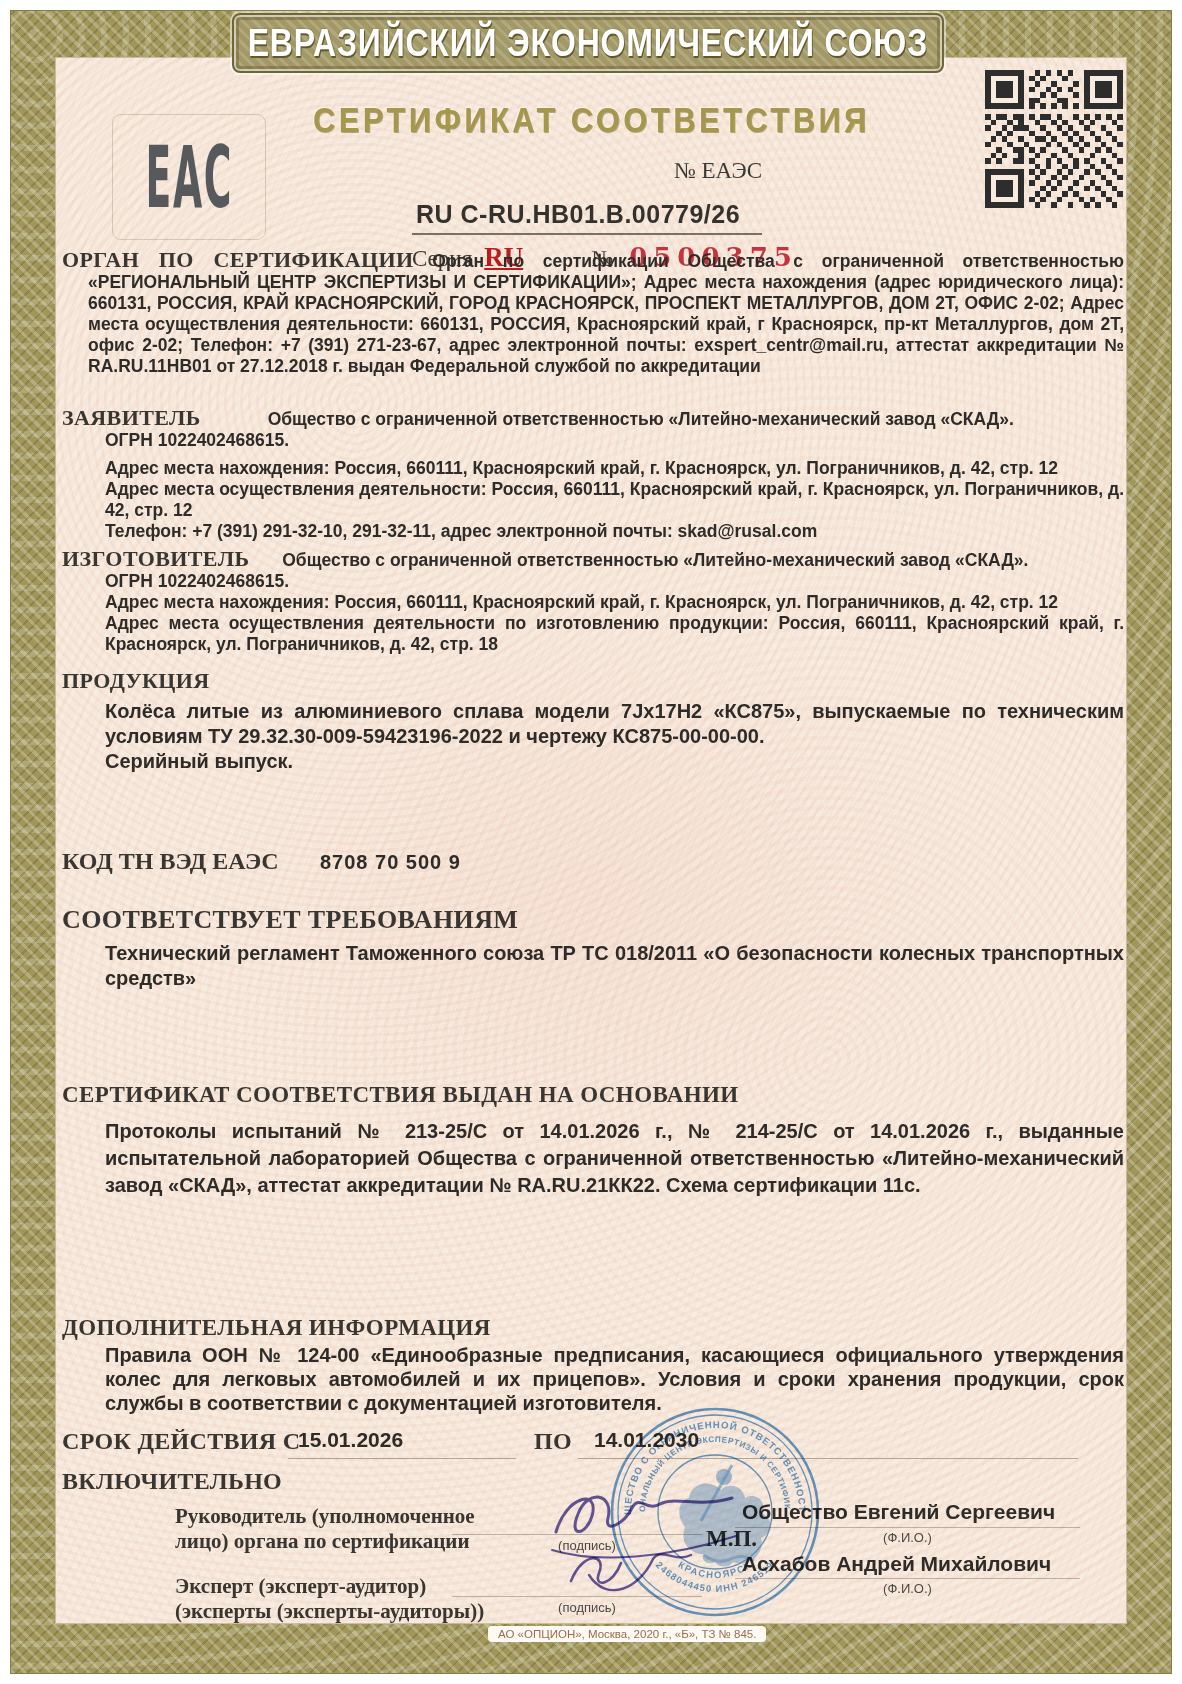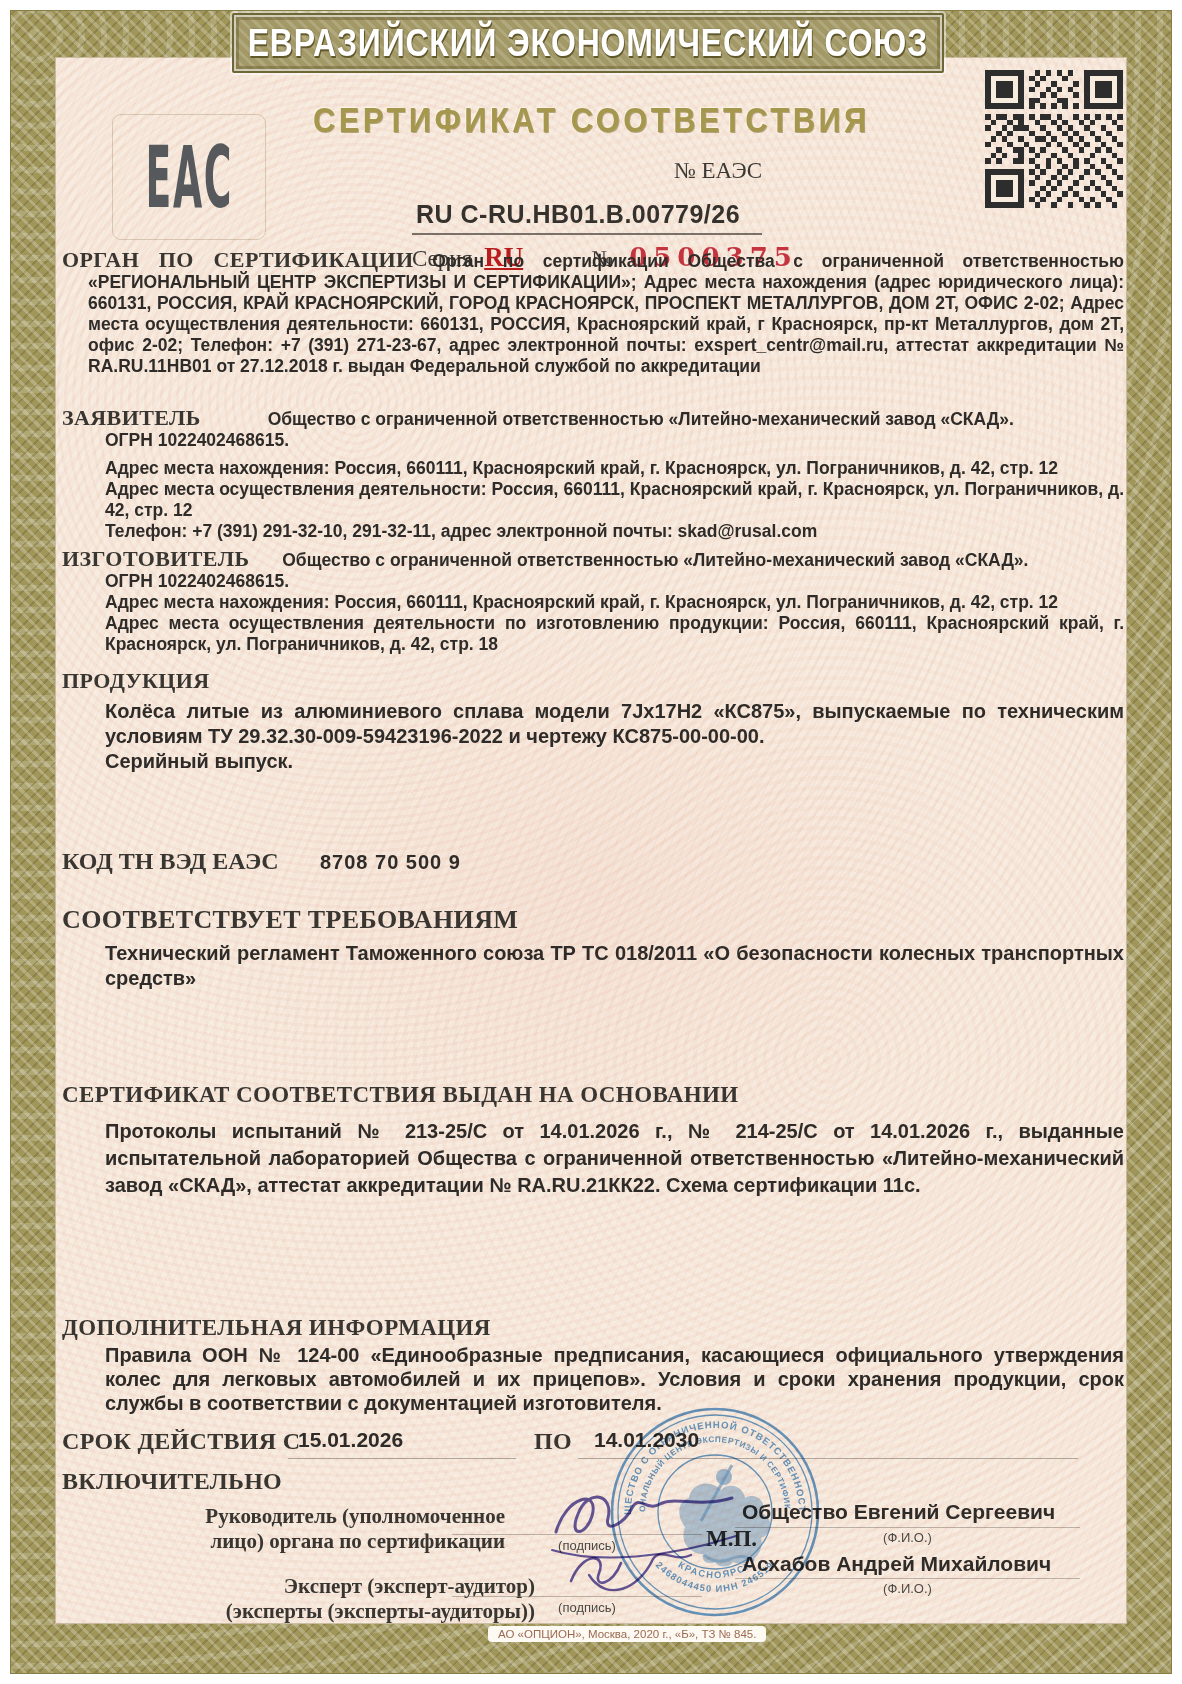--- a/index.html
+++ b/index.html
@@ -19,21 +19,21 @@
       repeating-radial-gradient(circle at 28% 22%, rgba(205,95,75,.055) 0 3px, transparent 3px 8px),
       repeating-radial-gradient(circle at 72% 64%, rgba(220,135,85,.05) 0 4px, transparent 4px 10px),
       repeating-linear-gradient(115deg, rgba(130,120,205,.045) 0 2px, transparent 2px 7px),
       radial-gradient(ellipse 560px 420px at 50% 54%, rgba(235,170,150,.12), transparent 70%);
     box-shadow:inset 0 0 0 1px rgba(120,108,60,.35);}
   .abs{position:absolute;}
   
   .union-banner{position:absolute;left:232px;top:13px;width:708px;height:56px;z-index:5;
     background-color:#a39967;
     background-image:repeating-linear-gradient(45deg, rgba(255,255,255,.15) 0 3px, transparent 3px 8px);
-    border:2px solid #6f6636;border-radius:2px;
+    border:2px solid #6f6636;border-radius:8px;
     box-shadow:inset 0 0 0 2px rgba(255,255,255,.6), inset 0 0 0 5px rgba(104,94,46,.45), 0 0 0 2px rgba(255,255,255,.5);
     display:flex;align-items:center;justify-content:center;}
   .union-banner span{color:#fff;font-weight:bold;font-size:39px;letter-spacing:1px;white-space:nowrap;
     transform:scaleX(.82);text-shadow:1px 2px 0 rgba(90,80,35,.9),0 0 2px rgba(90,80,35,.6);}
   .eac-box{position:absolute;left:112px;top:114px;width:152px;height:124px;
     border:1px solid rgba(150,120,80,.30);border-radius:9px;
     display:flex;align-items:center;justify-content:center;}
   .eac-box span{font-family:"DejaVu Sans",sans-serif;font-weight:bold;font-size:46px;color:#41464c;
     letter-spacing:2px;transform:scale(.82,1.85);opacity:.88;}
   .doc-title{position:absolute;left:0;top:100px;width:100%;text-align:center;z-index:2;}
@@ -58,21 +58,21 @@
   .just{text-align:justify;}
   .sec{position:absolute;left:62px;width:1062px;}
   .lbl-inline{font-size:22px;letter-spacing:.4px;}
   .hang{padding-left:26px;text-indent:-26px;}
   .ind{margin-left:43px;}
   .sec-heading{font-size:22px;letter-spacing:.4px;}
   
   .v-label{font-size:24px;letter-spacing:.3px;}
   .v-date{font-weight:bold;font-size:21px;color:#2e2b28;}
   .v-line{position:absolute;height:0;border-bottom:1.5px solid rgba(130,120,110,.6);}
-  .role{font-family:"Liberation Serif","DejaVu Serif",serif;font-weight:bold;font-size:21px;color:#393531;line-height:25px;text-align:right;}
+  .role{font-family:"Liberation Serif","DejaVu Serif",serif;font-weight:bold;font-size:21px;color:#393531;line-height:25px;}
   .sig-rule{position:absolute;height:0;border-bottom:1px solid rgba(140,128,116,.55);}
   .caption{font-size:13px;color:#4c4843;text-align:center;}
   .person-name{font-weight:bold;font-size:21px;color:#2e2b28;white-space:nowrap;}
   .mp{font-family:"Liberation Serif","DejaVu Serif",serif;font-weight:bold;font-size:23px;color:#2f2d2a;}
   .stamp-svg{position:absolute;left:608px;top:1405px;width:214px;height:214px;mix-blend-mode:multiply;opacity:.85;}
   .sig-svg{position:absolute;mix-blend-mode:multiply;}
   .footer-pill{position:absolute;left:488px;top:1626px;background:#fdf9f3;border-radius:4px;
     padding:2px 10px;font-size:11.5px;color:#9c6a50;z-index:6;white-space:nowrap;}
 </style>
 </head>

